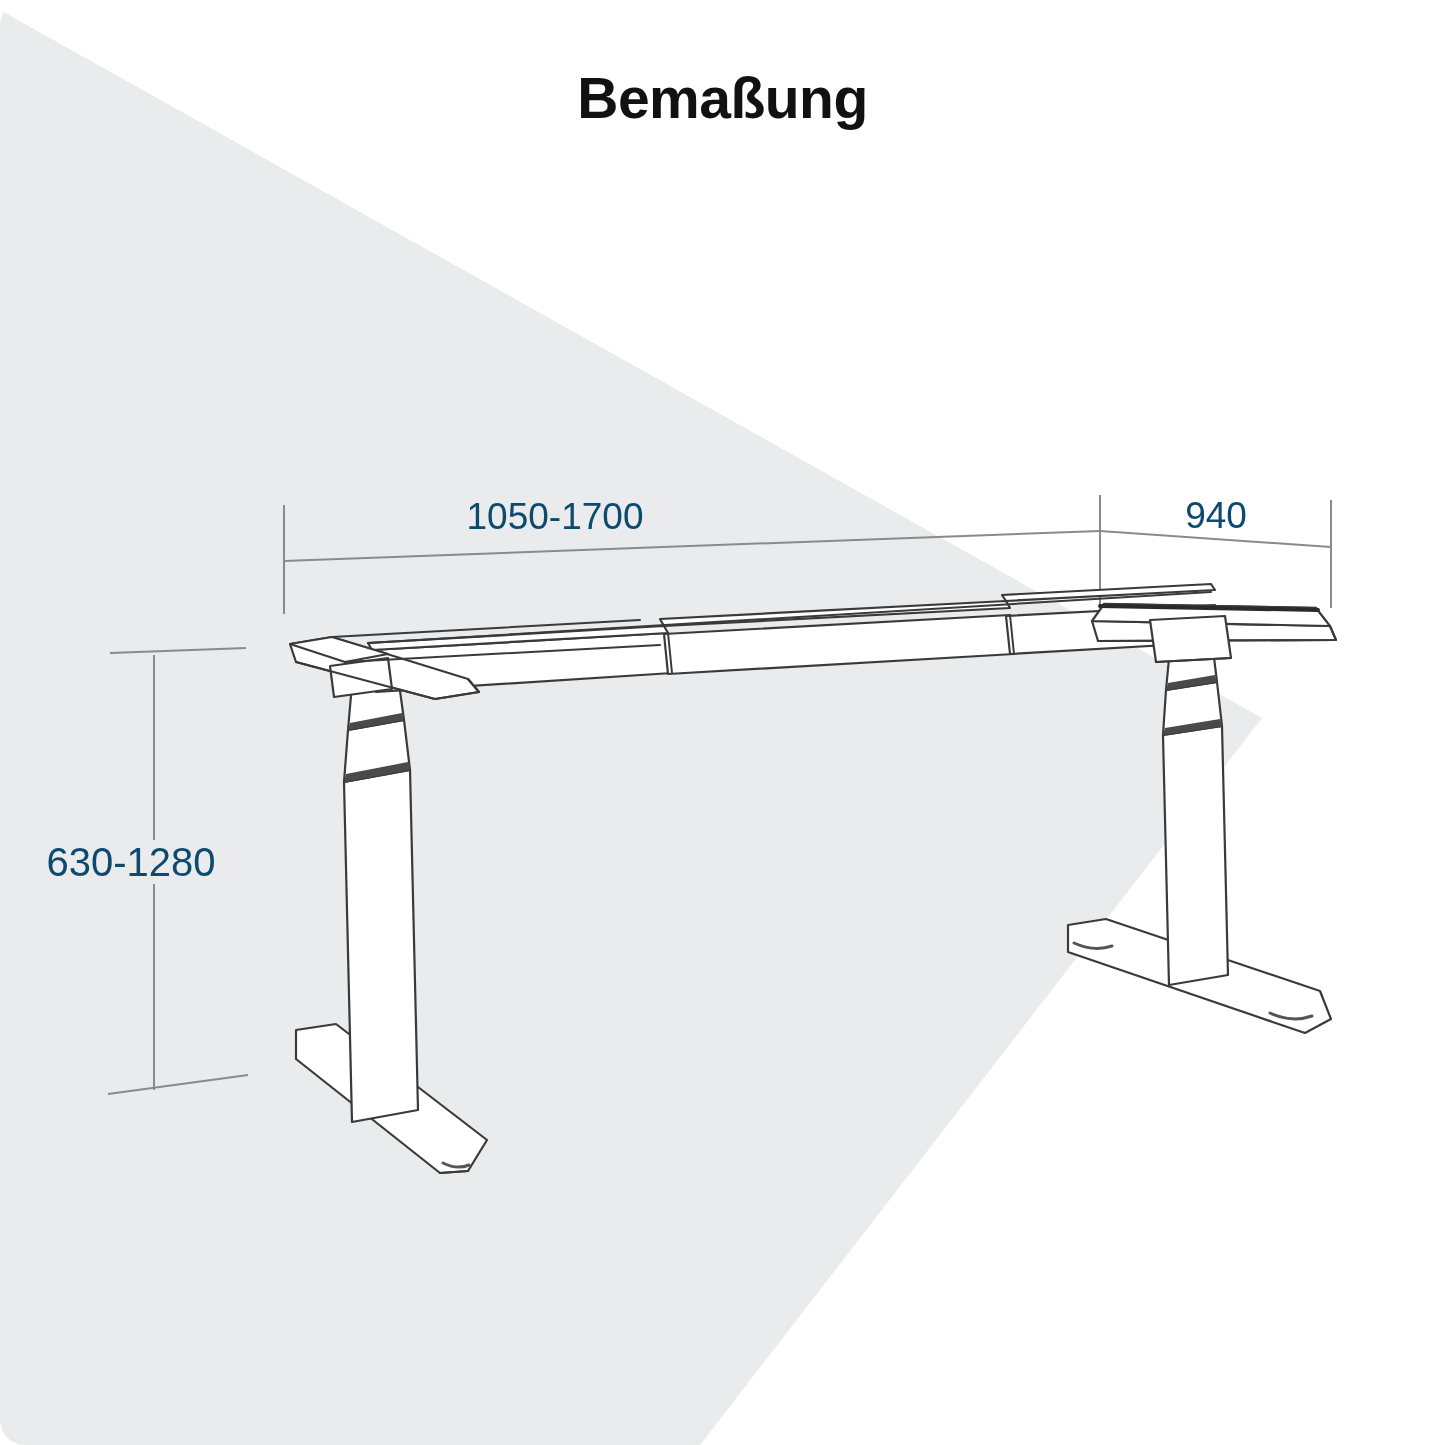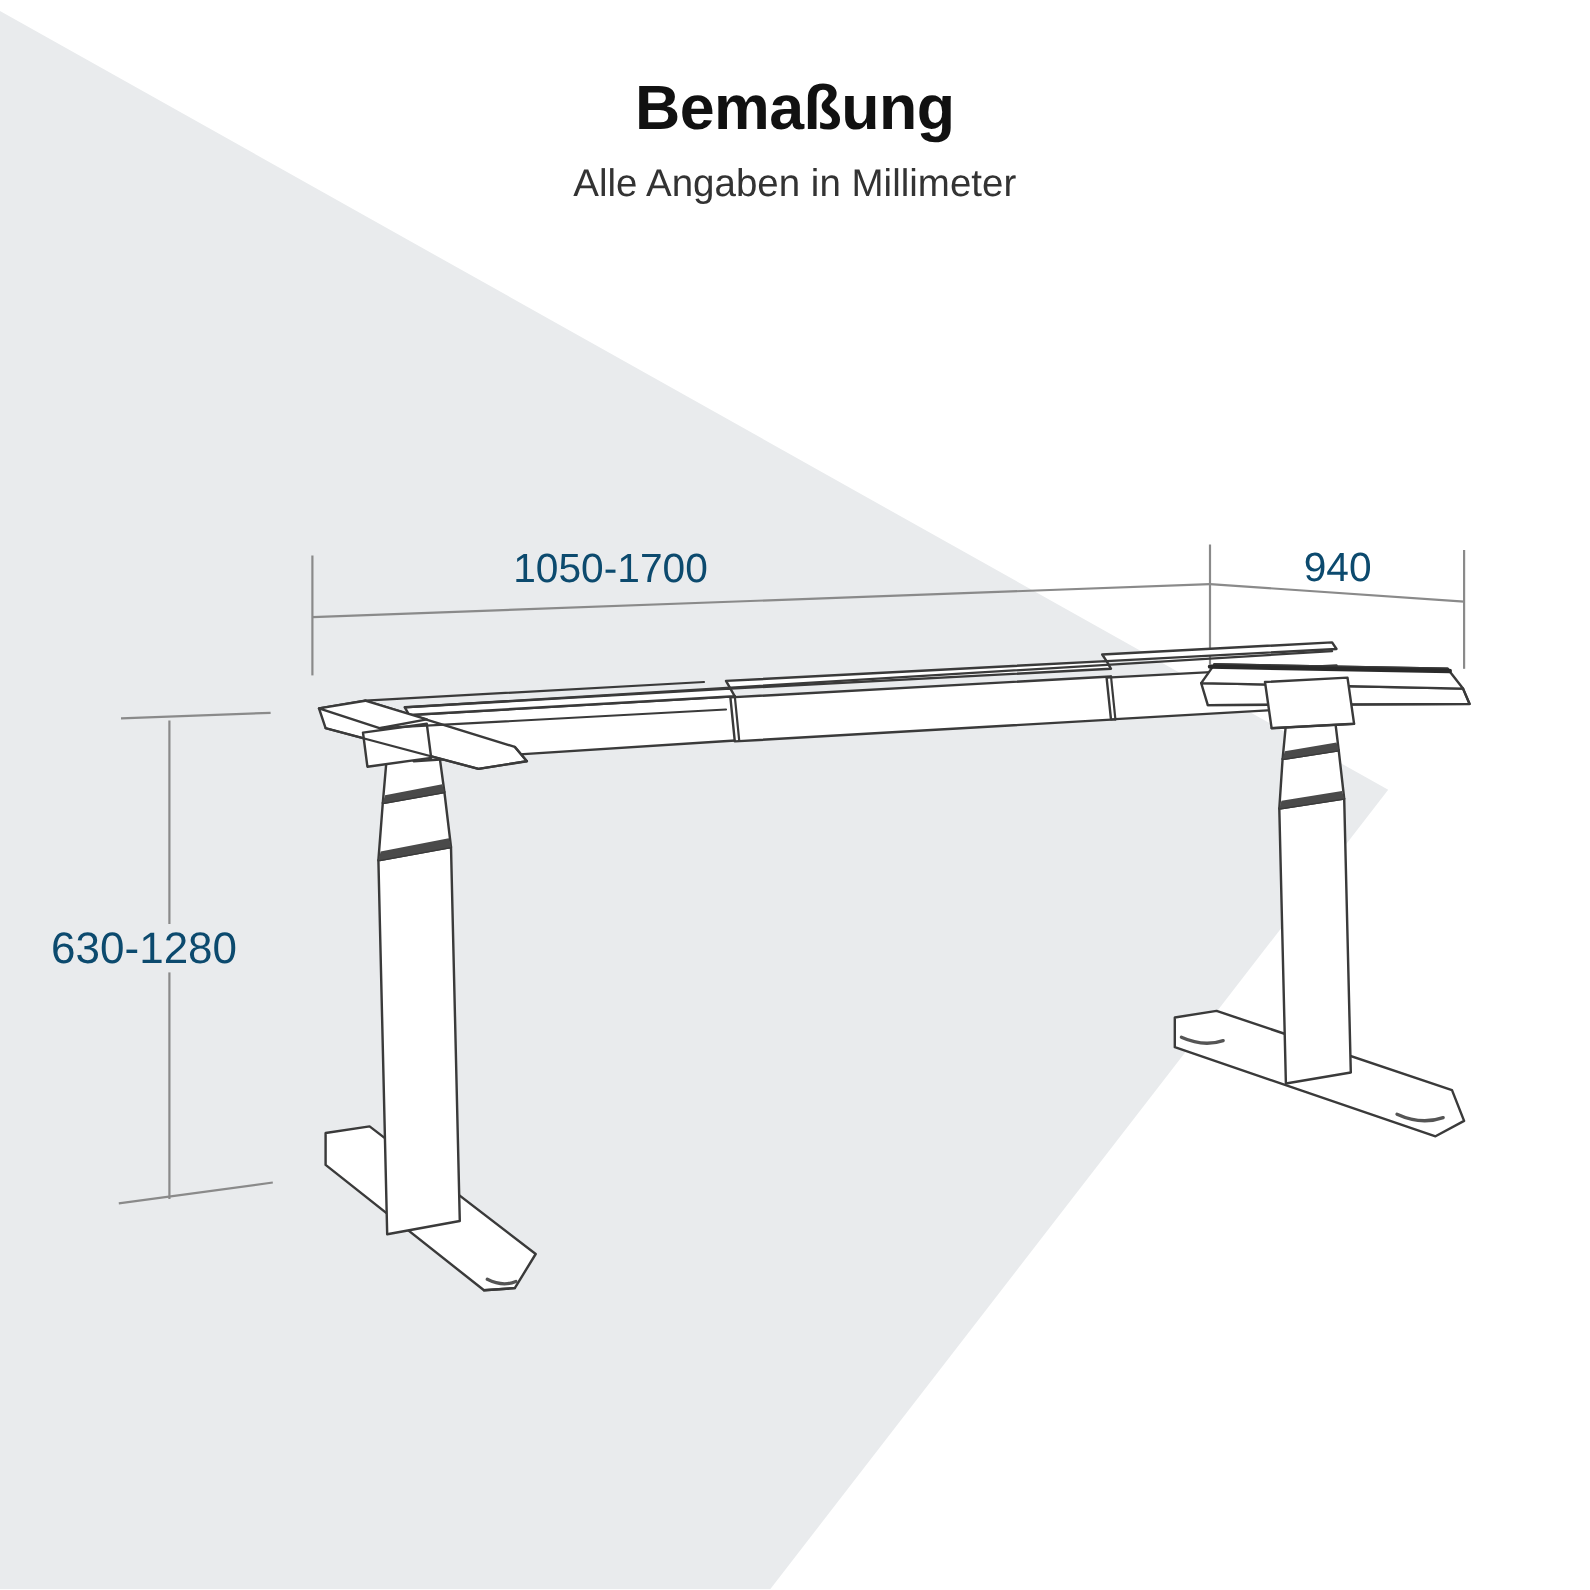--- a/index.html
+++ b/index.html
@@ -9,20 +9,21 @@
   }
   body {
     font-family: "Liberation Sans", sans-serif;
   }
   #stage {
     position: relative;
     width: 1445px;
     height: 1445px;
     background: #ffffff;
     overflow: hidden;
+    border-radius: 25px;
   }
   #drawing {
     position: absolute;
     left: 0;
     top: 0;
     width: 1445px;
     height: 1445px;
     display: block;
   }
   .title-block {
@@ -186,21 +187,20 @@
       <g>
         <polygon points="1150,620 1225,616 1231,658 1156,662" fill="#ffffff"></polygon>
         <path d="M1156,662 L1231,658" stroke="#3a3a3a" stroke-width="2" fill="none"></path>
       </g>
 
     </g>
   </svg>
 
   <div class="title-block">
     <div class="doc-title">Bemaßung</div>
-    <div class="doc-subtitle">Alle Angaben in Millimeter</div>
   </div>
 
   <div class="dim-label" id="dim-width-label">1050-1700</div>
 
   <div class="dim-label" id="dim-depth-label">940</div>
 
   <div class="dim-label" id="dim-height-label"><span class="txt">630-1280</span></div>
 
 </div>
 

